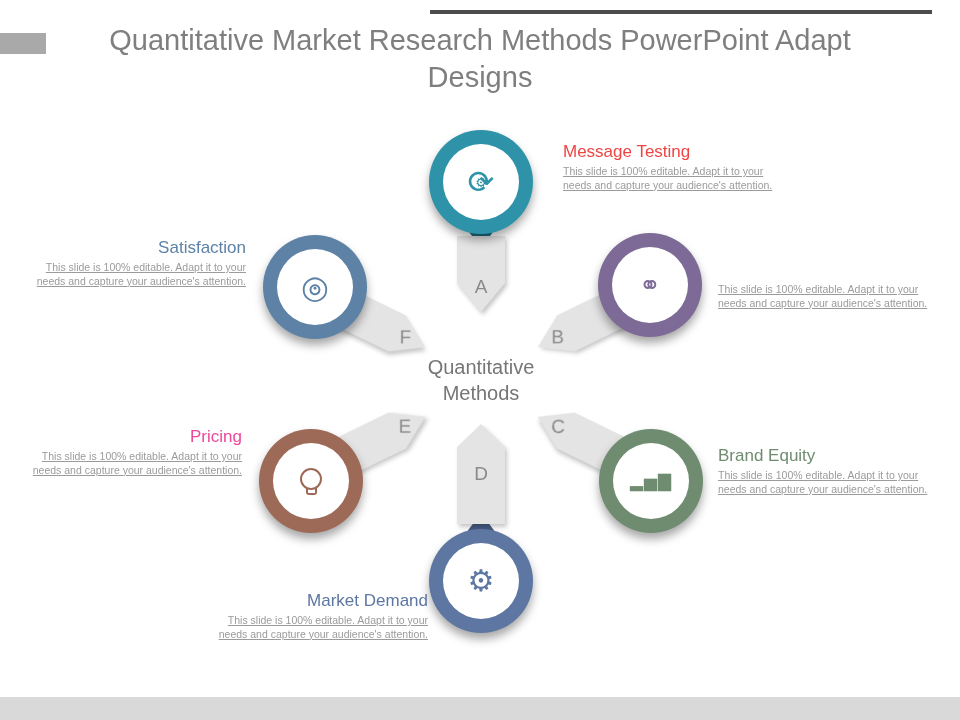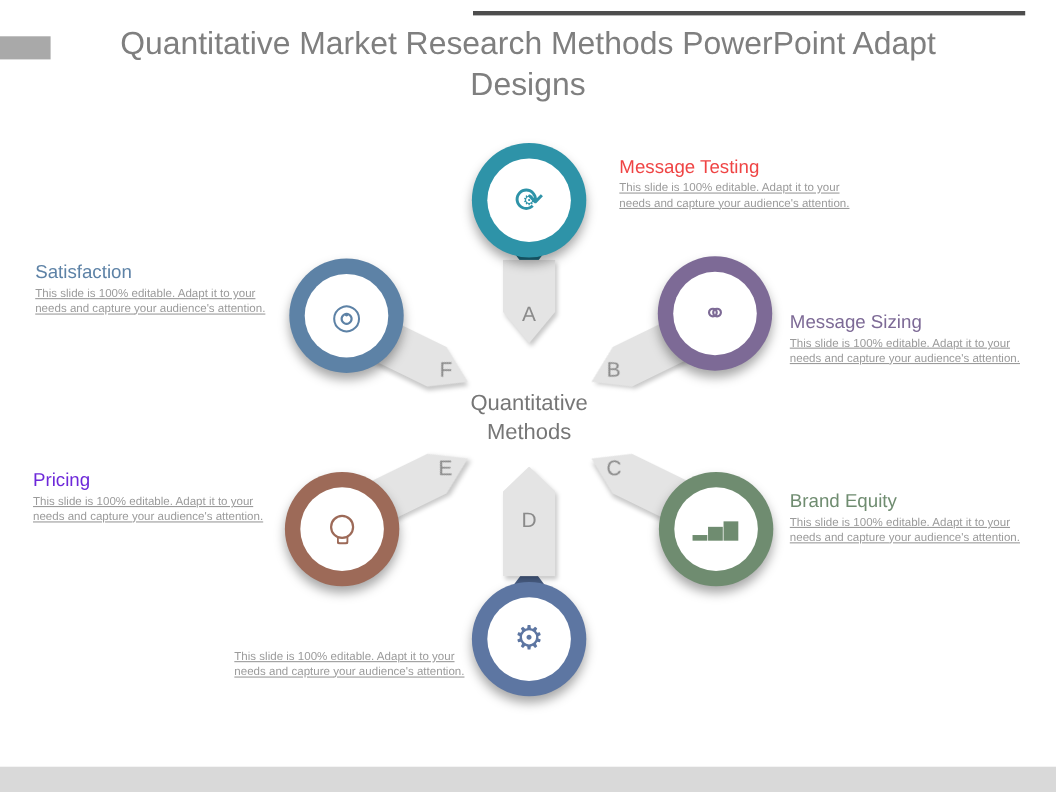--- a/index.html
+++ b/index.html
@@ -71,21 +71,21 @@
   .overlay-dot { font-size:7px; }
   .bulb { display:flex; flex-direction:column; align-items:center; }
   .bulb-globe { width:22px; height:22px; border:2.5px solid currentColor; border-radius:50%; }
   .bulb-base  { width:11px; height:7px; border:2.5px solid currentColor; border-top:none;
                 border-radius:0 0 3px 3px; margin-top:-2px; }
 
   
   .node-text { position:absolute; z-index:4; }
   .node-title { font-size:17px; font-weight:400; margin-bottom:3px; }
   .node-desc  { font-size:10.5px; color:#9b9b9b; line-height:1.3;text-decoration:underline; }
-  .align-right { text-align:left; }
+  .align-right { text-align:right; }
 </style>
 </head>
 <body>
 
 <div class="canvas">
 
   <div class="top-rule"></div>
   <div class="left-block"></div>
   <div class="bottom-band"></div>
 
@@ -174,32 +174,32 @@
         <span class="overlay overlay-dot">●</span>
       </span>
     </div>
   </div>
 
   <div class="node-text" style="left:563px; top:142px; width:215px;">
     <div class="node-title" style="color: #ef4444;">Message Testing</div>
     <div class="node-desc">This slide is 100% editable. Adapt it to your needs and capture your audience's attention.</div>
   </div>
   <div class="node-text" style="left:718px; top:283px; width:218px;">
-    <div class="node-title" style="color: rgb(125, 106, 150);">Message Sizing</div>
     <div class="node-desc">This slide is 100% editable. Adapt it to your needs and capture your audience's attention.</div>
   </div>
   <div class="node-text" style="left:718px; top:446px; width:218px;">
     <div class="node-title" style="color: rgb(111, 140, 112);">Brand Equity</div>
     <div class="node-desc">This slide is 100% editable. Adapt it to your needs and capture your audience's attention.</div>
   </div>
   <div class="node-text align-right" style="left:213px; top:591px; width:215px;">
+    <div class="node-title" style="color: rgb(93, 118, 162);">Market Demand</div>
     <div class="node-desc">This slide is 100% editable. Adapt it to your needs and capture your audience's attention.</div>
   </div>
   <div class="node-text align-right" style="left:30px; top:427px; width:212px;">
-    <div class="node-title" style="color: #6d28d9;">Pricing</div>
+    <div class="node-title" style="color: #ec4899;">Pricing</div>
     <div class="node-desc">This slide is 100% editable. Adapt it to your needs and capture your audience's attention.</div>
   </div>
   <div class="node-text align-right" style="left:32px; top:238px; width:214px;">
     <div class="node-title" style="color: rgb(93, 130, 166);">Satisfaction</div>
     <div class="node-desc">This slide is 100% editable. Adapt it to your needs and capture your audience's attention.</div>
   </div>
 
 </div>
 
 </body></html>

